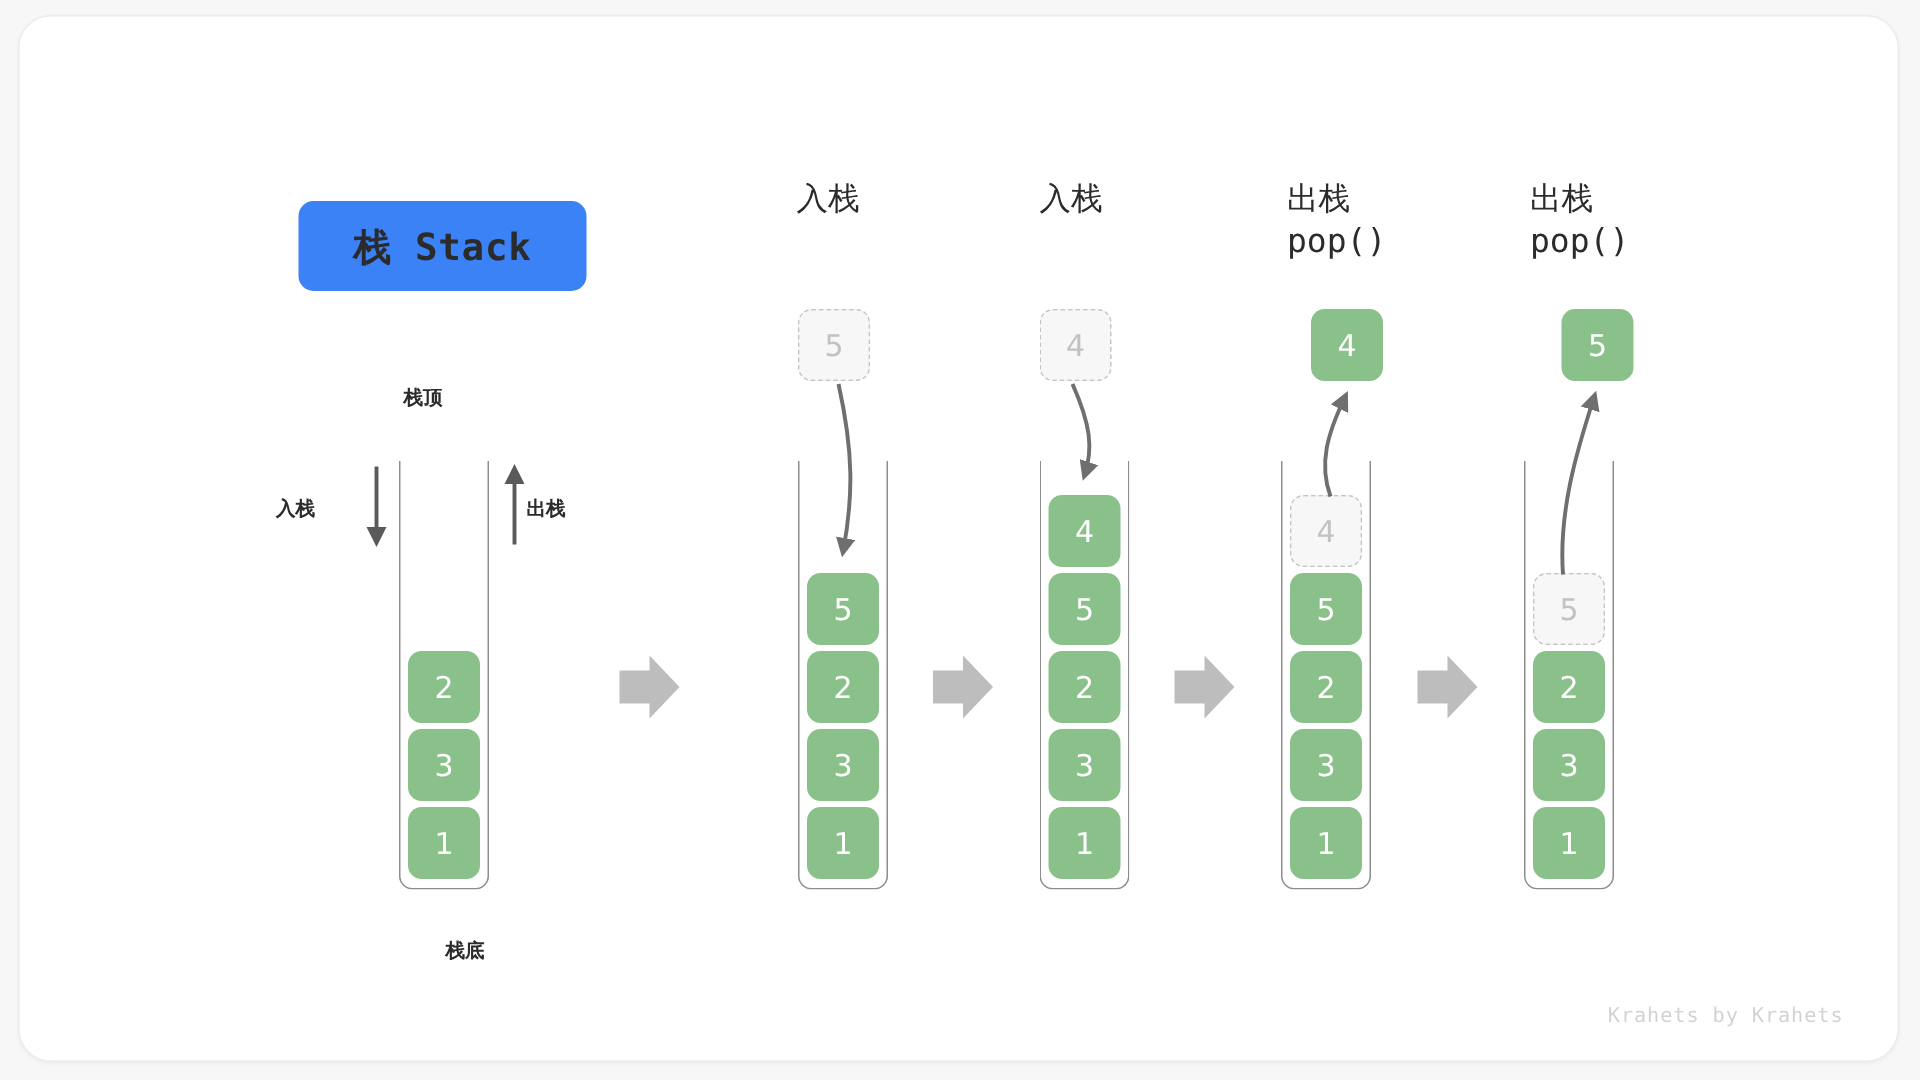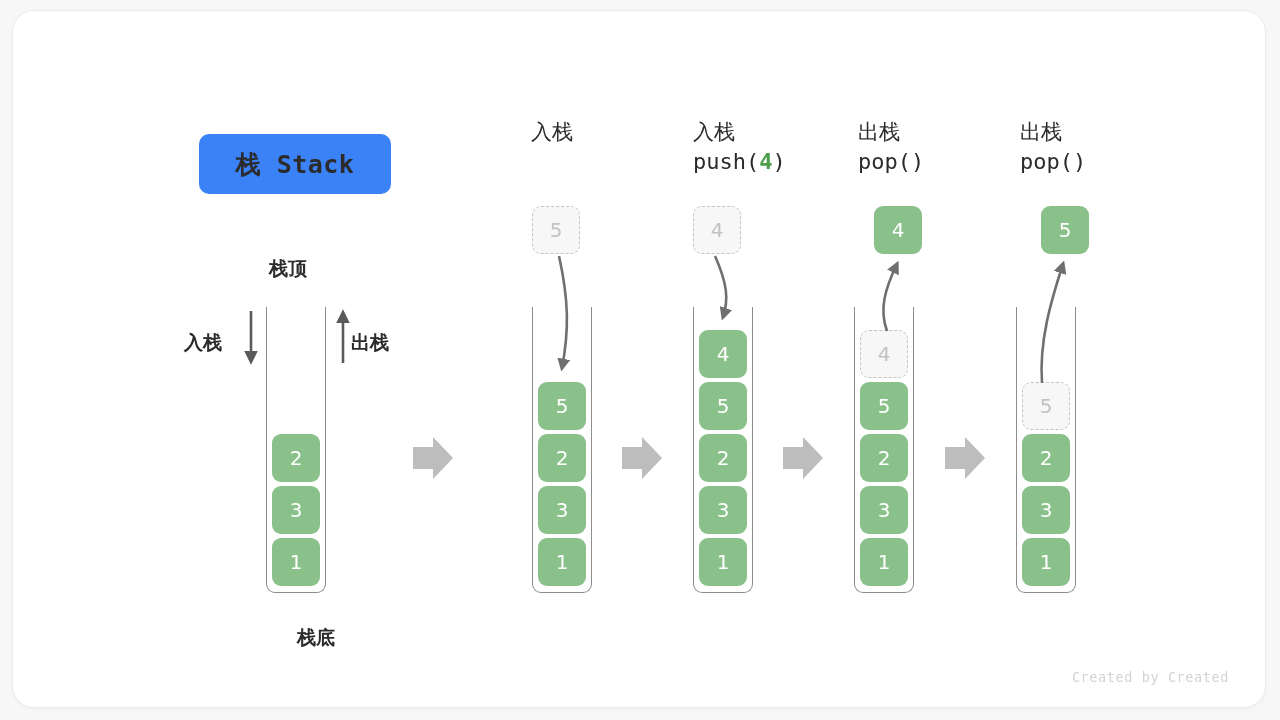--- a/index.html
+++ b/index.html
@@ -54,21 +54,21 @@
     font-weight: bold;
     color: #2b2b2b;
     letter-spacing: 0.5px;
     white-space: nowrap;
   }
 
   
   .cn-label {
     position: absolute;
     font-family: "DejaVu Sans", "Liberation Sans", sans-serif;
-    font-size: 19px;
+    font-size: 13px;
     font-weight: bold;
     color: #2b2b2b;
     white-space: nowrap;
   }
 
   
   #label-top    { left: 256px; top: 245px; }
   #label-bottom { left: 256px; top: 614px; margin-left: 28px; }
   #label-push   { left: 171px; top: 319px; }
   #label-pop    { left: 338px; top: 319px; }
@@ -174,21 +174,20 @@
     <div class="cn-label" id="label-bottom">栈底</div>
     <div class="cn-label" id="label-push">入栈</div>
     <div class="cn-label" id="label-pop">出栈</div>
 
     <div class="op-caption" style="left:518px; top:106px;">
       <span class="op-cn">入栈</span>
     </div>
 
     <div class="op-caption" style="left:680px; top:106px;">
       <span class="op-cn">入栈</span>
-      <span class="op-code"><span>push(</span><span class="arg">4</span><span>)</span></span>
     </div>
 
     <div class="op-caption" style="left:845px; top:106px;">
       <span class="op-cn">出栈</span>
       <span class="op-code"><span>pop(</span><span class="arg"></span><span>)</span></span>
     </div>
 
     <div class="op-caption" style="left:1007px; top:106px;">
       <span class="op-cn">出栈</span>
       <span class="op-code"><span>pop(</span><span class="arg"></span><span>)</span></span>
@@ -280,16 +279,16 @@
         <path d="M609,436 L629,436 L629,426 L649,447 L629,468 L629,458 L609,458 z" fill="#bdbdbd"></path>
       </g>
       <g>
         <path d="M770,436 L790,436 L790,426 L810,447 L790,468 L790,458 L770,458 z" fill="#bdbdbd"></path>
       </g>
       <g>
         <path d="M932,436 L952,436 L952,426 L972,447 L952,468 L952,458 L932,458 z" fill="#bdbdbd"></path>
       </g>
     </svg>
 
-    <div id="credit">Created by Created</div>
+    <div id="credit">Krahets by Krahets</div>
 
   </div>
 </div>
 
 </body></html>

